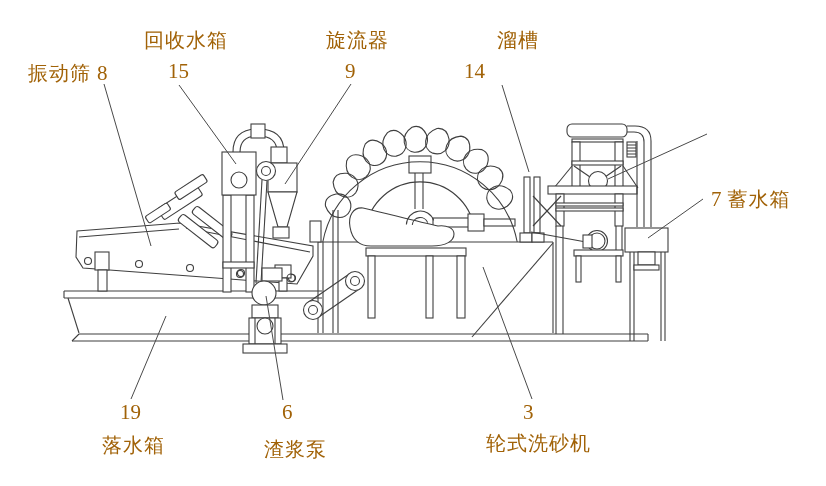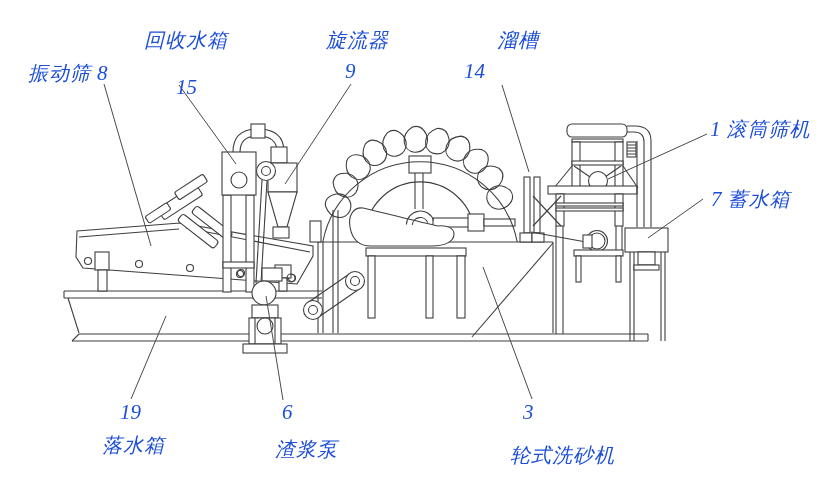--- a/index.html
+++ b/index.html
@@ -2,21 +2,21 @@
 <html><head>
 <meta charset="utf-8">
 <style>
   html,body{margin:0;padding:0;background:#fff;}
   .stage{position:relative;width:826px;height:486px;background:#ffffff;overflow:hidden;
          font-family:"Liberation Serif","DejaVu Serif",serif;}
   .stage svg{position:absolute;left:0;top:0;}
   .ln{fill:none;stroke:#3f3f3f;stroke-width:1.1;}
   .wf{fill:#ffffff;stroke:#3f3f3f;stroke-width:1.1;}
   .ld{fill:none;stroke:#4a4a4a;stroke-width:1;}
-  .lbl{position:absolute;font-size:20px;color:#1d4ed8;letter-spacing:1px;white-space:nowrap;line-height:1.1;font-style:italic;}
+  .lbl{position:absolute;font-size:20px;color:#a16207;letter-spacing:1px;white-space:nowrap;line-height:1.1;}
   .num{font-size:21px;letter-spacing:0;}
 </style>
 </head>
 <body>
 
 <div class="stage">
 <svg width="826" height="486" viewBox="0 0 826 486">
 
   <g>
     <path class="ln" d="M 79 334 L 648 334"></path>
@@ -212,33 +212,32 @@
     <path class="ld" d="M 703 199 L 648 238"></path>
     <path class="ld" d="M 166 316 L 131 399"></path>
     <path class="ld" d="M 266 296 L 283 400"></path>
     <path class="ld" d="M 483 267 L 532 399"></path>
   </g>
 </svg>
 
   <div class="lbl" style="left:28px;top:62px;"><span>振动筛</span>&nbsp;<span class="num">8</span></div>
 
   <div class="lbl" style="left:144px;top:29px;"><span>回收水箱</span></div>
-  <div class="lbl num" style="left:168px;top:76px;margin-left:8px;">15</div>
+  <div class="lbl num" style="left:168px;top:60px;">15</div>
 
   <div class="lbl" style="left:326px;top:29px;"><span>旋流器</span></div>
   <div class="lbl num" style="left:345px;top:60px;">9</div>
 
   <div class="lbl" style="left:487px;top:29px;margin-left:10px;"><span>溜槽</span></div>
   <div class="lbl num" style="left:464px;top:60px;">14</div>
 
-  <div class="lbl" style="left:710px;top:118px;"><span class="num">1</span>&nbsp;<span>滚筒筛机</span></div>
 
   <div class="lbl" style="left:711px;top:188px;"><span class="num">7</span>&nbsp;<span>蓄水箱</span></div>
 
   <div class="lbl num" style="left:120px;top:401px;">19</div>
   <div class="lbl" style="left:102px;top:434px;">落水箱</div>
 
   <div class="lbl num" style="left:282px;top:401px;">6</div>
-  <div class="lbl" style="left:275px;top:438px;text-align:center;">渣浆泵</div>
+  <div class="lbl" style="left:264px;top:438px;text-align:center;">渣浆泵</div>
 
   <div class="lbl num" style="left:523px;top:401px;">3</div>
-  <div class="lbl" style="left:510px;top:432px;margin-top:12px;">轮式洗砂机</div>
+  <div class="lbl" style="left:486px;top:432px;">轮式洗砂机</div>
 </div>
 
 </body></html>

